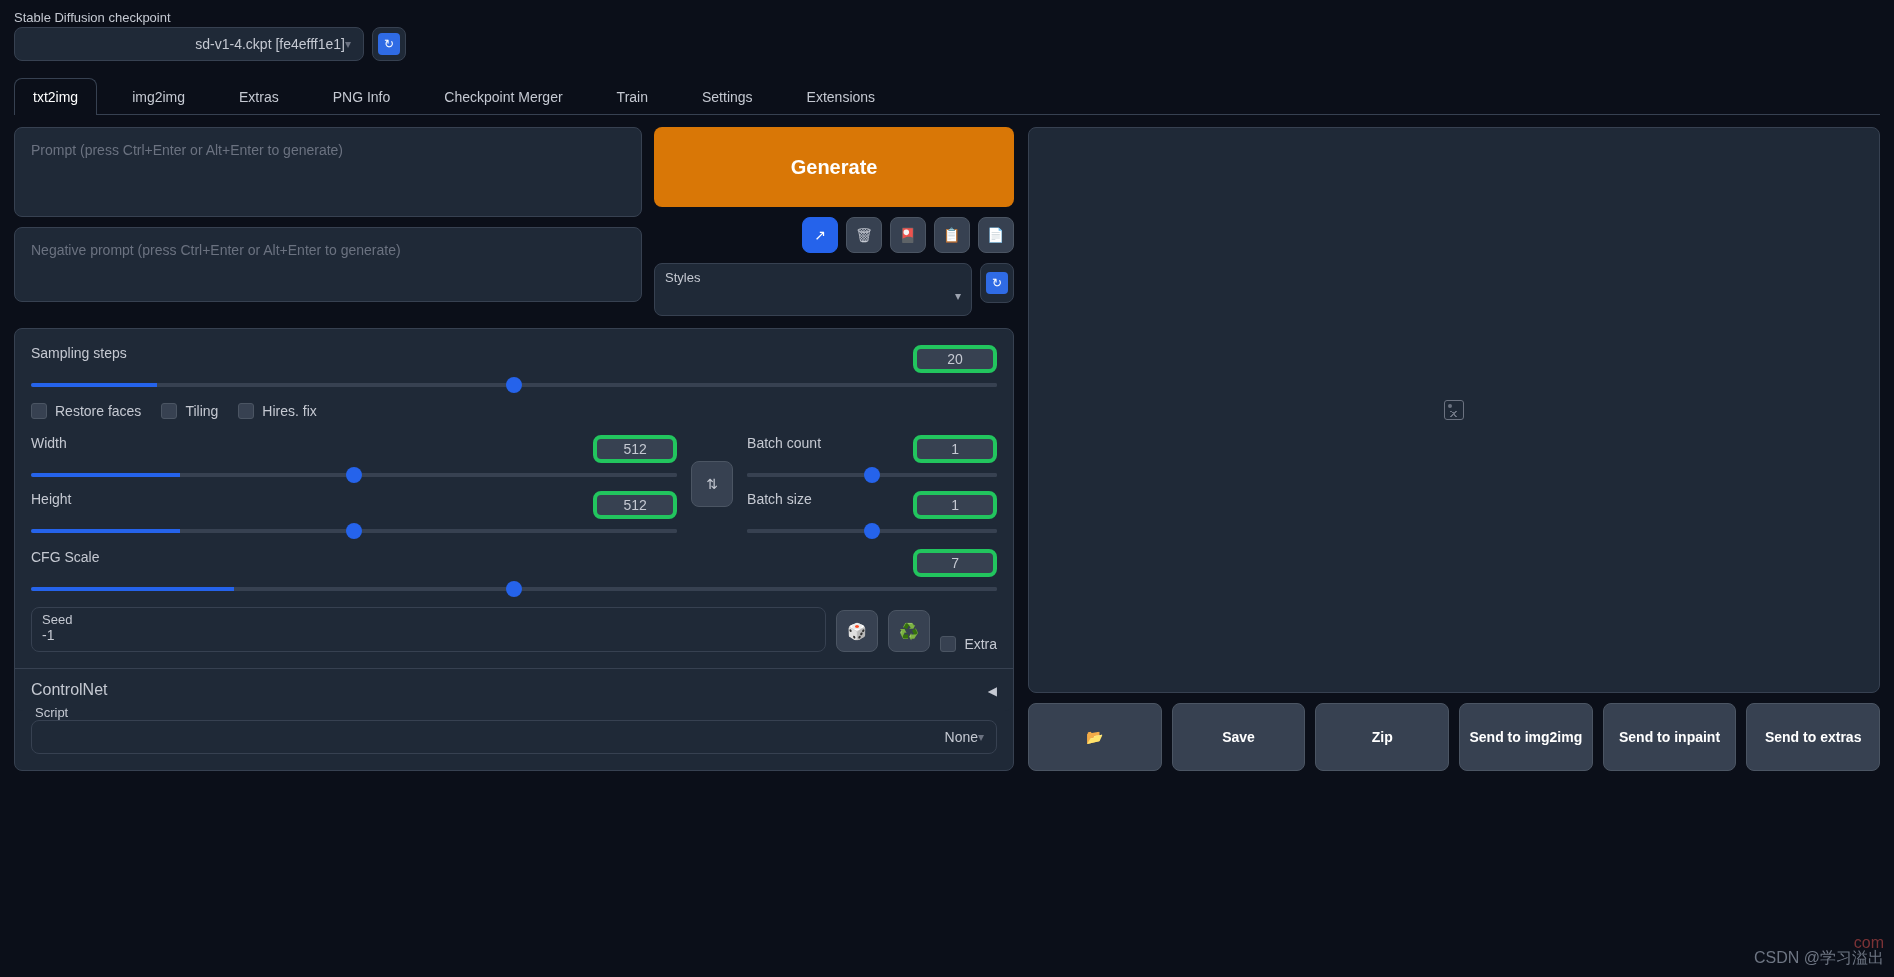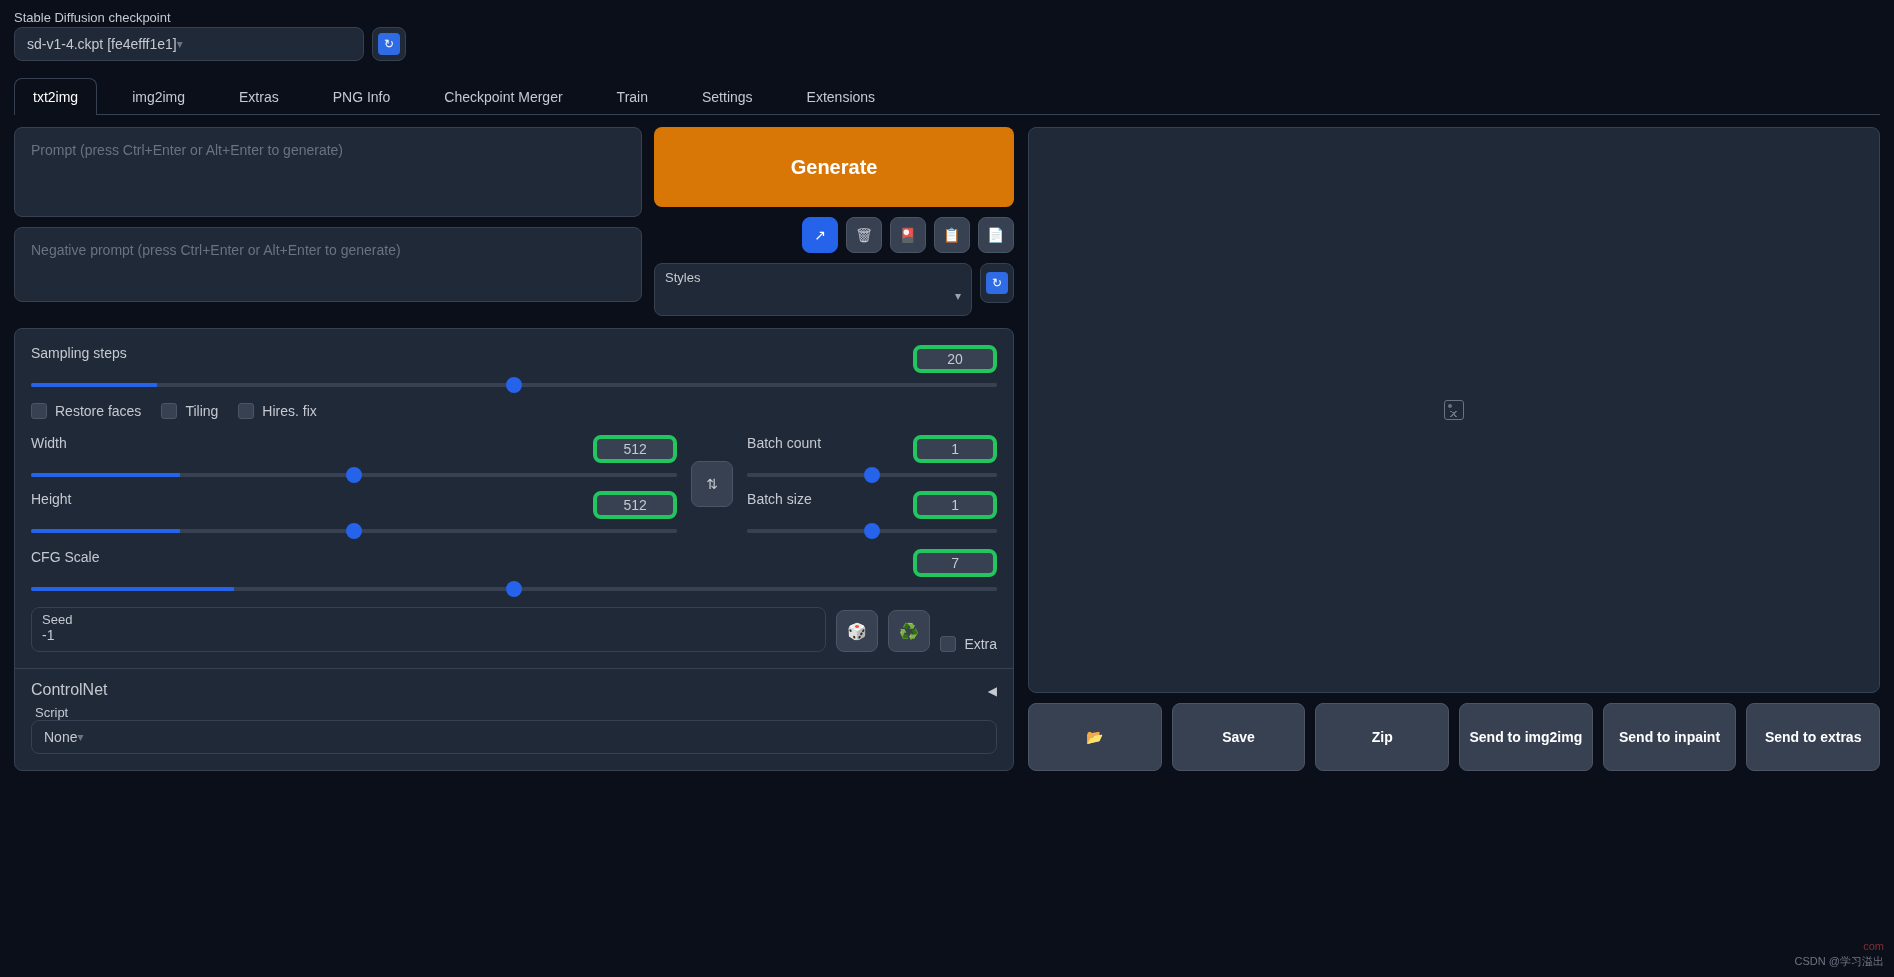--- a/index.html
+++ b/index.html
@@ -1,20 +1,20 @@
 <!DOCTYPE html>
 <html><head>
 <meta charset="utf-8">
 <style>
 * { box-sizing: border-box; margin: 0; padding: 0; font-family: -apple-system, BlinkMacSystemFont, "Segoe UI", sans-serif; }
 body { background: #0b0f19; color: #c5c9d2; font-size: 14px; width: 1894px; height: 977px; overflow: hidden; }
 .top-bar { padding: 10px 14px 0; }
 .ckpt-label { font-size: 13px; color: #c5c9d2; margin-bottom: 2px; }
 .ckpt-row { display: flex; gap: 8px; align-items: center; }
-.select { background: #1f2937; border: 1px solid #374151; border-radius: 8px; padding: 8px 12px; color: #c5c9d2; display: flex; align-items: center; justify-content: flex-start; cursor: pointer; position: relative; }
+.select { background: #1f2937; border: 1px solid #374151; border-radius: 8px; padding: 8px 12px; color: #c5c9d2; display: flex; align-items: center; justify-content: flex-end; cursor: pointer; position: relative; }
 .select .chev { color: #6b7280; font-size: 12px; }
 .chev::after { content: "▾"; }
 .ckpt-select { width: 350px; }
 .icon-btn { background: #1f2937; border: 1px solid #374151; border-radius: 8px; width: 34px; height: 34px; display: flex; align-items: center; justify-content: center; cursor: pointer; }
 .refresh-sq { background:#2f6be5; color:#fff; width:22px; height:22px; border-radius:4px; display:flex; align-items:center; justify-content:center; font-size:12px; }
 .refresh-sq::before { content:"↻"; }
 .tabs { display: flex; gap: 16px; border-bottom: 1px solid #374151; margin: 16px 14px 0; }
 .tab { padding: 10px 18px; color: #c5c9d2; cursor: pointer; border: 1px solid transparent; border-bottom: none; border-radius: 8px 8px 0 0; position: relative; top: 1px; background: transparent; }
 .tab.active { border-color: #374151; background: #0b0f19; color: #fff; }
 .content { display: flex; padding: 12px 14px; gap: 14px; }
@@ -56,21 +56,21 @@
 .seed-input { flex:1; background:#1f2937; border:1px solid #374151; border-radius:8px; padding: 4px 10px 8px; display:flex; flex-direction:column; }
 .text-input { background: transparent; border: none; color: #c5c9d2; font-size: 14px; outline: none; }
 .sq-btn { width: 42px; height: 42px; background: #374151; border: 1px solid #4b5563; border-radius: 8px; display:flex; align-items:center; justify-content:center; cursor:pointer; font-size:16px; }
 .accordion-row { display:flex; justify-content:space-between; align-items:center; background:#1f2937; border:1px solid #374151; border-radius:8px; padding: 12px 16px; cursor:pointer; font-size:16px; }
 .output-panel { flex:1; background:#1f2937; border:1px solid #374151; border-radius:8px; min-height: 480px; display:flex; align-items:center; justify-content:center; color:#6b7280; }
 .output-btns { display:flex; gap:10px; }
 .out-btn { flex:1; background:#374151; border:1px solid #4b5563; border-radius:8px; padding: 14px 8px; color:#fff; cursor:pointer; text-align:center; font-size:14px; display:flex; align-items:center; justify-content:center; font-weight:600; min-height:68px; }
 .img-ph { width:20px; height:20px; border:1.5px solid #6b7280; border-radius:3px; position:relative; }
 .img-ph::after { content:""; position:absolute; width:4px; height:4px; border-radius:50%; background:#6b7280; top:3px; left:3px; }
 .img-ph::before { content:""; position:absolute; bottom:2px; left:2px; right:2px; height:6px; background: linear-gradient(135deg, transparent 45%, #6b7280 45%, #6b7280 55%, transparent 55%), linear-gradient(45deg, transparent 45%, #6b7280 45%, #6b7280 55%, transparent 55%); }
-.watermark { position: fixed; right: 10px; bottom: 8px; color: #79818f; font-size: 11px; opacity: 0.9; }
+.watermark { position: fixed; right: 10px; bottom: 8px; color: #79818f; font-size: 16px; opacity: 0.9; }
 .watermark .red { color: #b34545; opacity:0.75; }
 .tri-left::before { content:"◀"; font-size:12px; }
 </style>
 </head>
 <body>
 
 <div class="top-bar">
   <div class="ckpt-label">Stable Diffusion checkpoint</div>
   <div class="ckpt-row">
     <div class="select ckpt-select">

